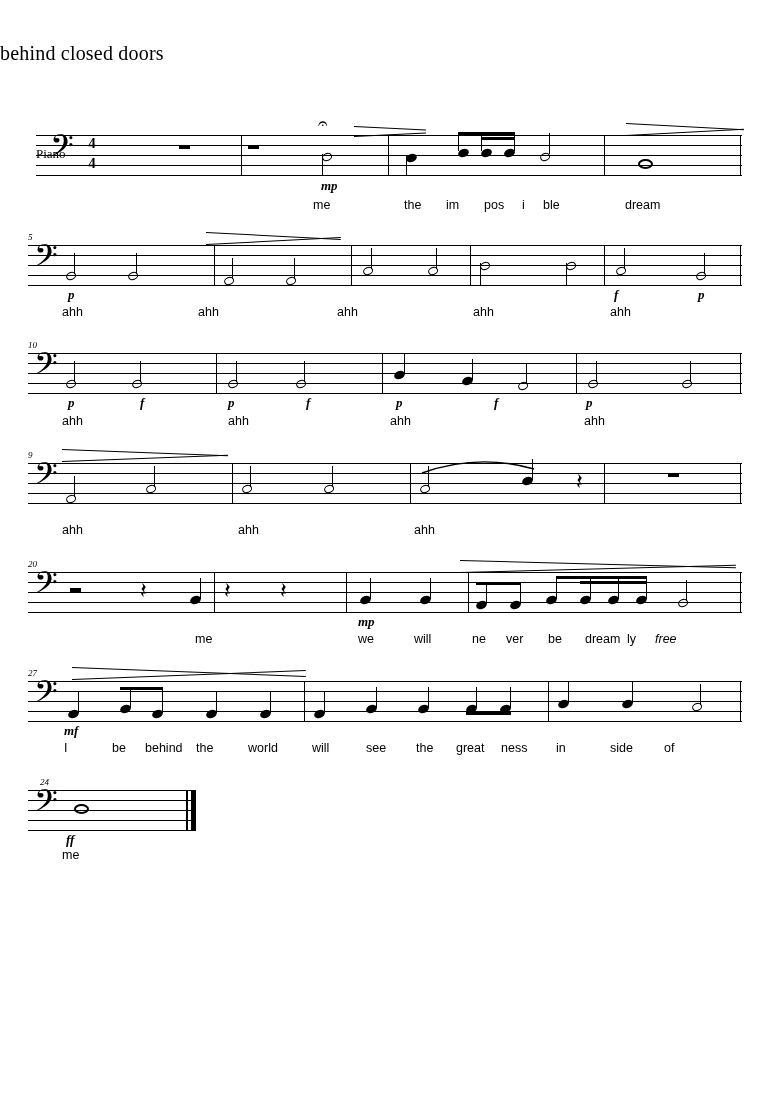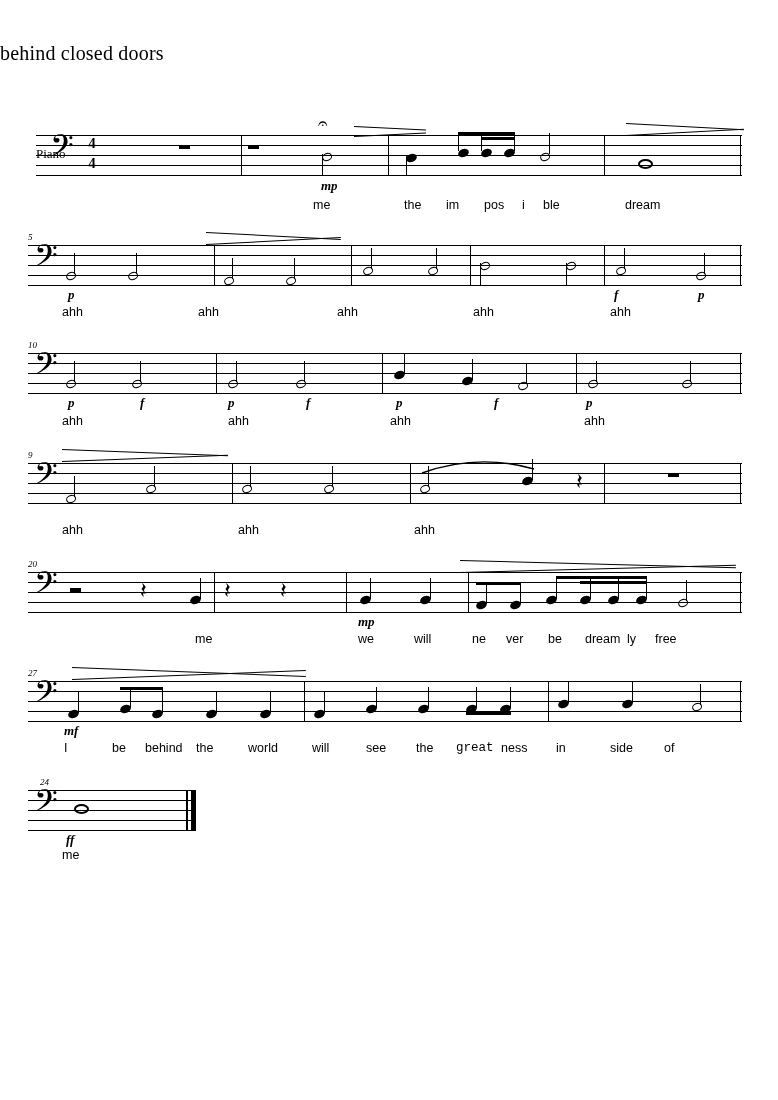--- a/index.html
+++ b/index.html
@@ -371,21 +371,21 @@
   </div>
 
   <div class="lyric" style="left:195px;top:632px;">me</div>
   <div class="lyric" style="left:358px;top:632px;">we</div>
   <div class="lyric" style="left:414px;top:632px;">will</div>
   <div class="lyric" style="left:472px;top:632px;">ne</div>
   <div class="lyric" style="left:506px;top:632px;">ver</div>
   <div class="lyric" style="left:548px;top:632px;">be</div>
   <div class="lyric" style="left:585px;top:632px;">dream</div>
   <div class="lyric" style="left:627px;top:632px;">ly</div>
-  <div class="lyric" style="left:655px;top:632px;">free</div>
+  <div class="lyric" style="left:655px;top:632px;font-style:italic;">free</div>
 
   <div class="measnum" style="left:28px;top:668px;">27</div>
   <div class="system" style="left:28px;top:681px;width:714px;height:44px;">
     <div class="staff" style="width:714px;height:41px;">
       <div class="line" style="top:0px;width:714px;"></div>
       <div class="line" style="top:10px;width:714px;"></div>
       <div class="line" style="top:20px;width:714px;"></div>
       <div class="line" style="top:30px;width:714px;"></div>
       <div class="line" style="top:40px;width:714px;"></div>
     </div>
@@ -435,21 +435,21 @@
   </div>
 
   <div class="lyric" style="left:64px;top:741px;">I</div>
   <div class="lyric" style="left:112px;top:741px;">be</div>
   <div class="lyric" style="left:145px;top:741px;">behind</div>
   <div class="lyric" style="left:196px;top:741px;">the</div>
   <div class="lyric" style="left:248px;top:741px;">world</div>
   <div class="lyric" style="left:312px;top:741px;">will</div>
   <div class="lyric" style="left:366px;top:741px;">see</div>
   <div class="lyric" style="left:416px;top:741px;">the</div>
-  <div class="lyric" style="left:456px;top:741px;font-family:Liberation Mono, monospace;">great</div>
+  <div class="lyric" style="left:456px;top:741px;">great</div>
   <div class="lyric" style="left:501px;top:741px;">ness</div>
   <div class="lyric" style="left:556px;top:741px;">in</div>
   <div class="lyric" style="left:610px;top:741px;">side</div>
   <div class="lyric" style="left:664px;top:741px;">of</div>
 
   <div class="measnum" style="left:40px;top:777px;">24</div>
   <div class="system" style="left:28px;top:790px;width:168px;height:44px;">
     <div class="staff" style="width:168px;height:41px;">
       <div class="line" style="top:0px;width:168px;"></div>
       <div class="line" style="top:10px;width:168px;"></div>

